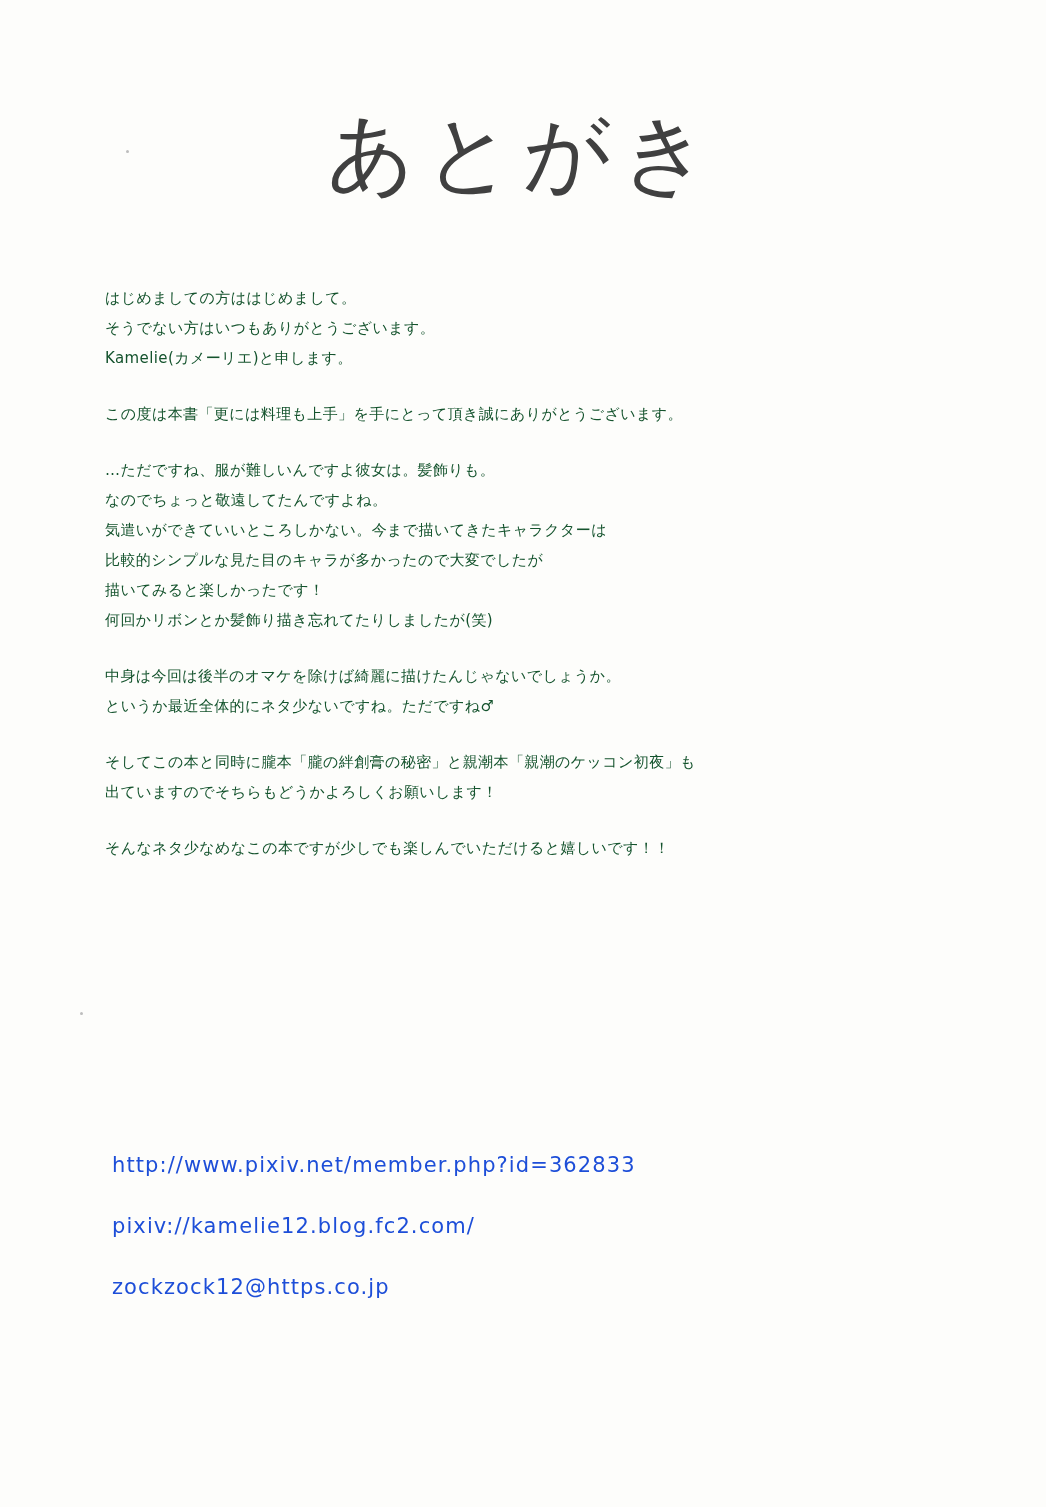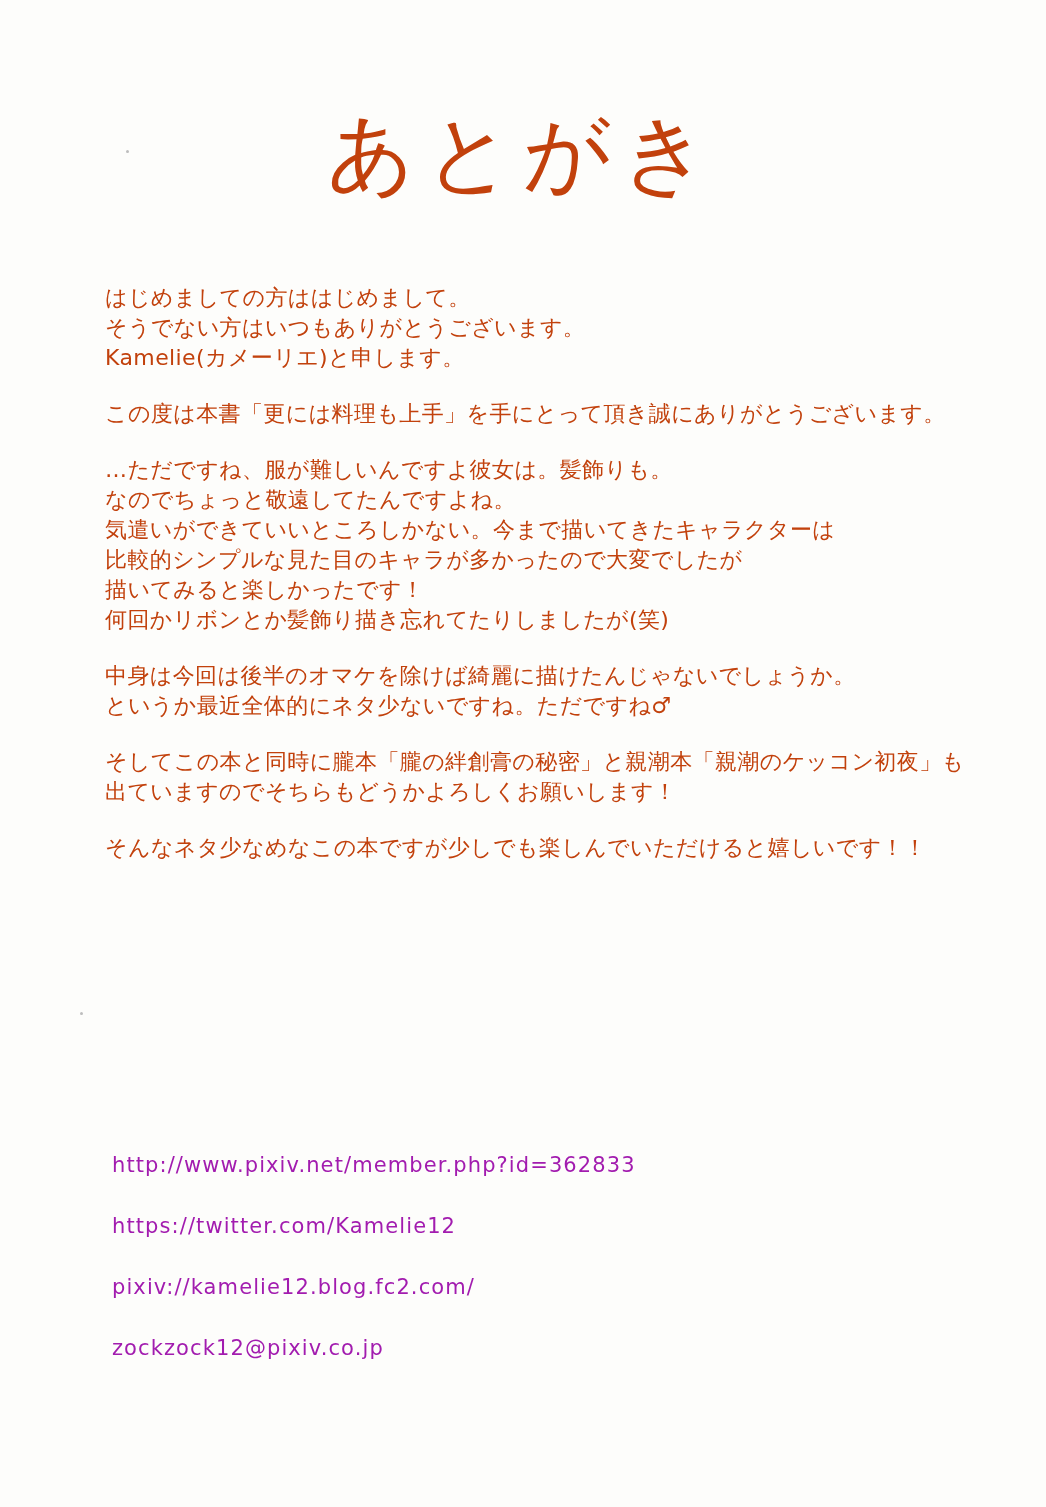--- a/index.html
+++ b/index.html
@@ -22,49 +22,49 @@
   }
   .title {
     position: absolute;
     top: 96px;
     left: 0;
     width: 100%;
     text-align: center;
     font-size: 86px;
     font-weight: 500;
     letter-spacing: 10px;
-    color: #c2410c;
+    color: #404040;
     font-family: "DejaVu Sans", "Liberation Sans", sans-serif;
   }
   .body-block {
     position: absolute;
     top: 283px;
     left: 105px;
     width: 860px;
   }
   .para {
     margin: 0 0 26px 0;
-    font-size: 22px;
+    font-size: 15px;
     line-height: 30px;
     letter-spacing: 0.4px;
-    color: #c2410c;
+    color: #14532d;
     white-space: pre-line;
   }
   .links {
     position: absolute;
     left: 112px;
     top: 1152px;
     width: 800px;
   }
   .link-line {
     font-size: 21px;
     line-height: 26px;
     letter-spacing: 1.1px;
     margin-bottom: 35px;
-    color: #a21caf;
+    color: #1d4ed8;
     font-family: "DejaVu Sans", "Liberation Sans", sans-serif;
   }
   .speck {
     position: absolute;
     width: 3px;
     height: 3px;
     background: #bdbdbd;
     border-radius: 50%;
   }
 </style>
@@ -91,18 +91,17 @@
 何回かリボンとか髪飾り描き忘れてたりしましたが(笑)</p>
     <p class="para">中身は今回は後半のオマケを除けば綺麗に描けたんじゃないでしょうか。
 というか最近全体的にネタ少ないですね。ただですね♂</p>
     <p class="para">そしてこの本と同時に朧本「朧の絆創膏の秘密」と親潮本「親潮のケッコン初夜」も
 出ていますのでそちらもどうかよろしくお願いします！</p>
     <p class="para">そんなネタ少なめなこの本ですが少しでも楽しんでいただけると嬉しいです！！</p>
   </div>
 
   <div class="links">
     <div class="link-line">http://www.pixiv.net/member.php?id=362833</div>
-    <div class="link-line">https://twitter.com/Kamelie12</div>
     <div class="link-line">pixiv://kamelie12.blog.fc2.com/</div>
-    <div class="link-line">zockzock12@pixiv.co.jp</div>
+    <div class="link-line">zockzock12@https.co.jp</div>
   </div>
 
 </div>
 
 </body></html>

